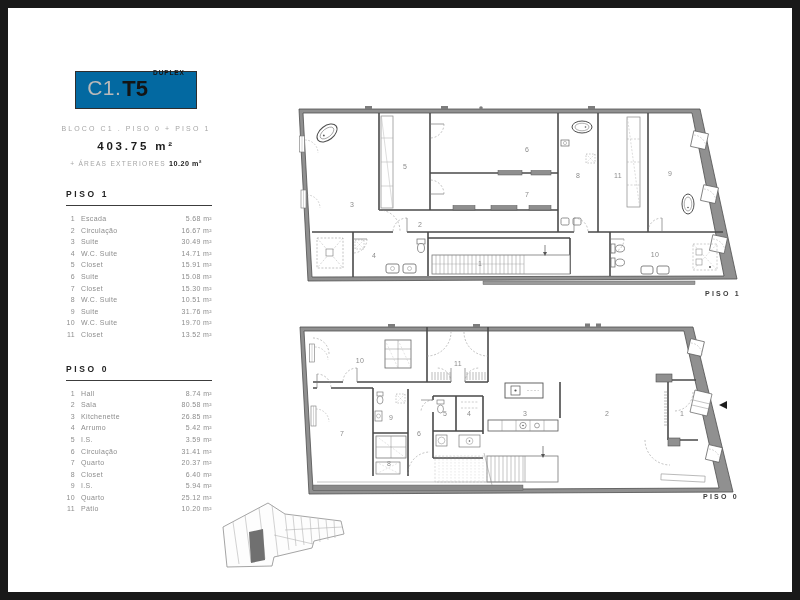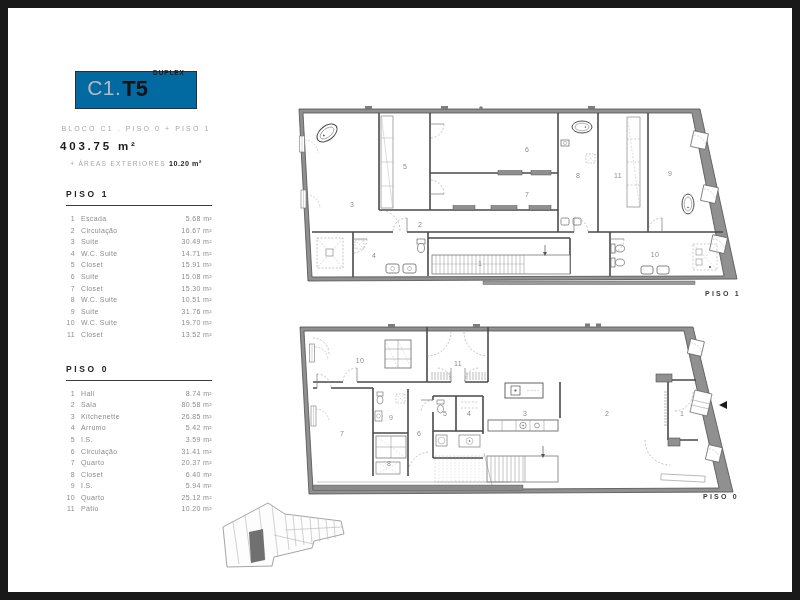--- a/index.html
+++ b/index.html
@@ -9,21 +9,21 @@
   
   .sidebar{position:absolute;left:60px;top:55px;width:152px}
   .titlebox{border:1.4px solid #2e2e2e;width:max-content;margin:16px auto;padding:4px 11px 6px;
             display:flex;align-items:flex-start;background:#0369a1}
   .tb-code{font-size:21px;color:#b9b9b9;font-weight:400;letter-spacing:.5px}
   .tb-type{font-size:22px;color:#141414;font-weight:700;margin-left:1px}
   .tb-suffix{font-size:6.5px;font-weight:700;color:#141414;margin-left:5px;letter-spacing:.9px;
              position:relative;top:-7px}
   .subtitle{margin-top:16px;text-align:center;font-size:7px;letter-spacing:2.1px;color:#a6a6a6;
             font-weight:500;white-space:nowrap}
-  .total{margin-top:8px;font-size:11.5px;font-weight:800;letter-spacing:2.8px;color:#1c1c1c}
+  .total{margin-top:8px;text-align:center;font-size:11.5px;font-weight:800;letter-spacing:2.8px;color:#1c1c1c}
   .exterior{margin-top:7px;text-align:center;font-size:6.6px;letter-spacing:1.3px;color:#a6a6a6;white-space:nowrap}
   .exterior .ext-val{color:#1c1c1c;font-weight:800;font-size:7.2px;letter-spacing:.5px}
   .section{margin-top:21px}
   .sec-head{font-size:8.5px;font-weight:800;letter-spacing:2.6px;color:#232323;padding-left:6px}
   .sec-rule{border:none;border-top:1.2px solid #3c3c3c;margin:6px 0 9px 6px}
   .rows{padding-left:6px}
   .row{display:flex;align-items:baseline;height:11.6px;font-size:7px;color:#8d8d8d;letter-spacing:.35px}
   .rn{width:9px;text-align:right;margin-right:6px;flex:none}
   .rname{flex:1;text-align:left}
   .rarea{flex:none}

